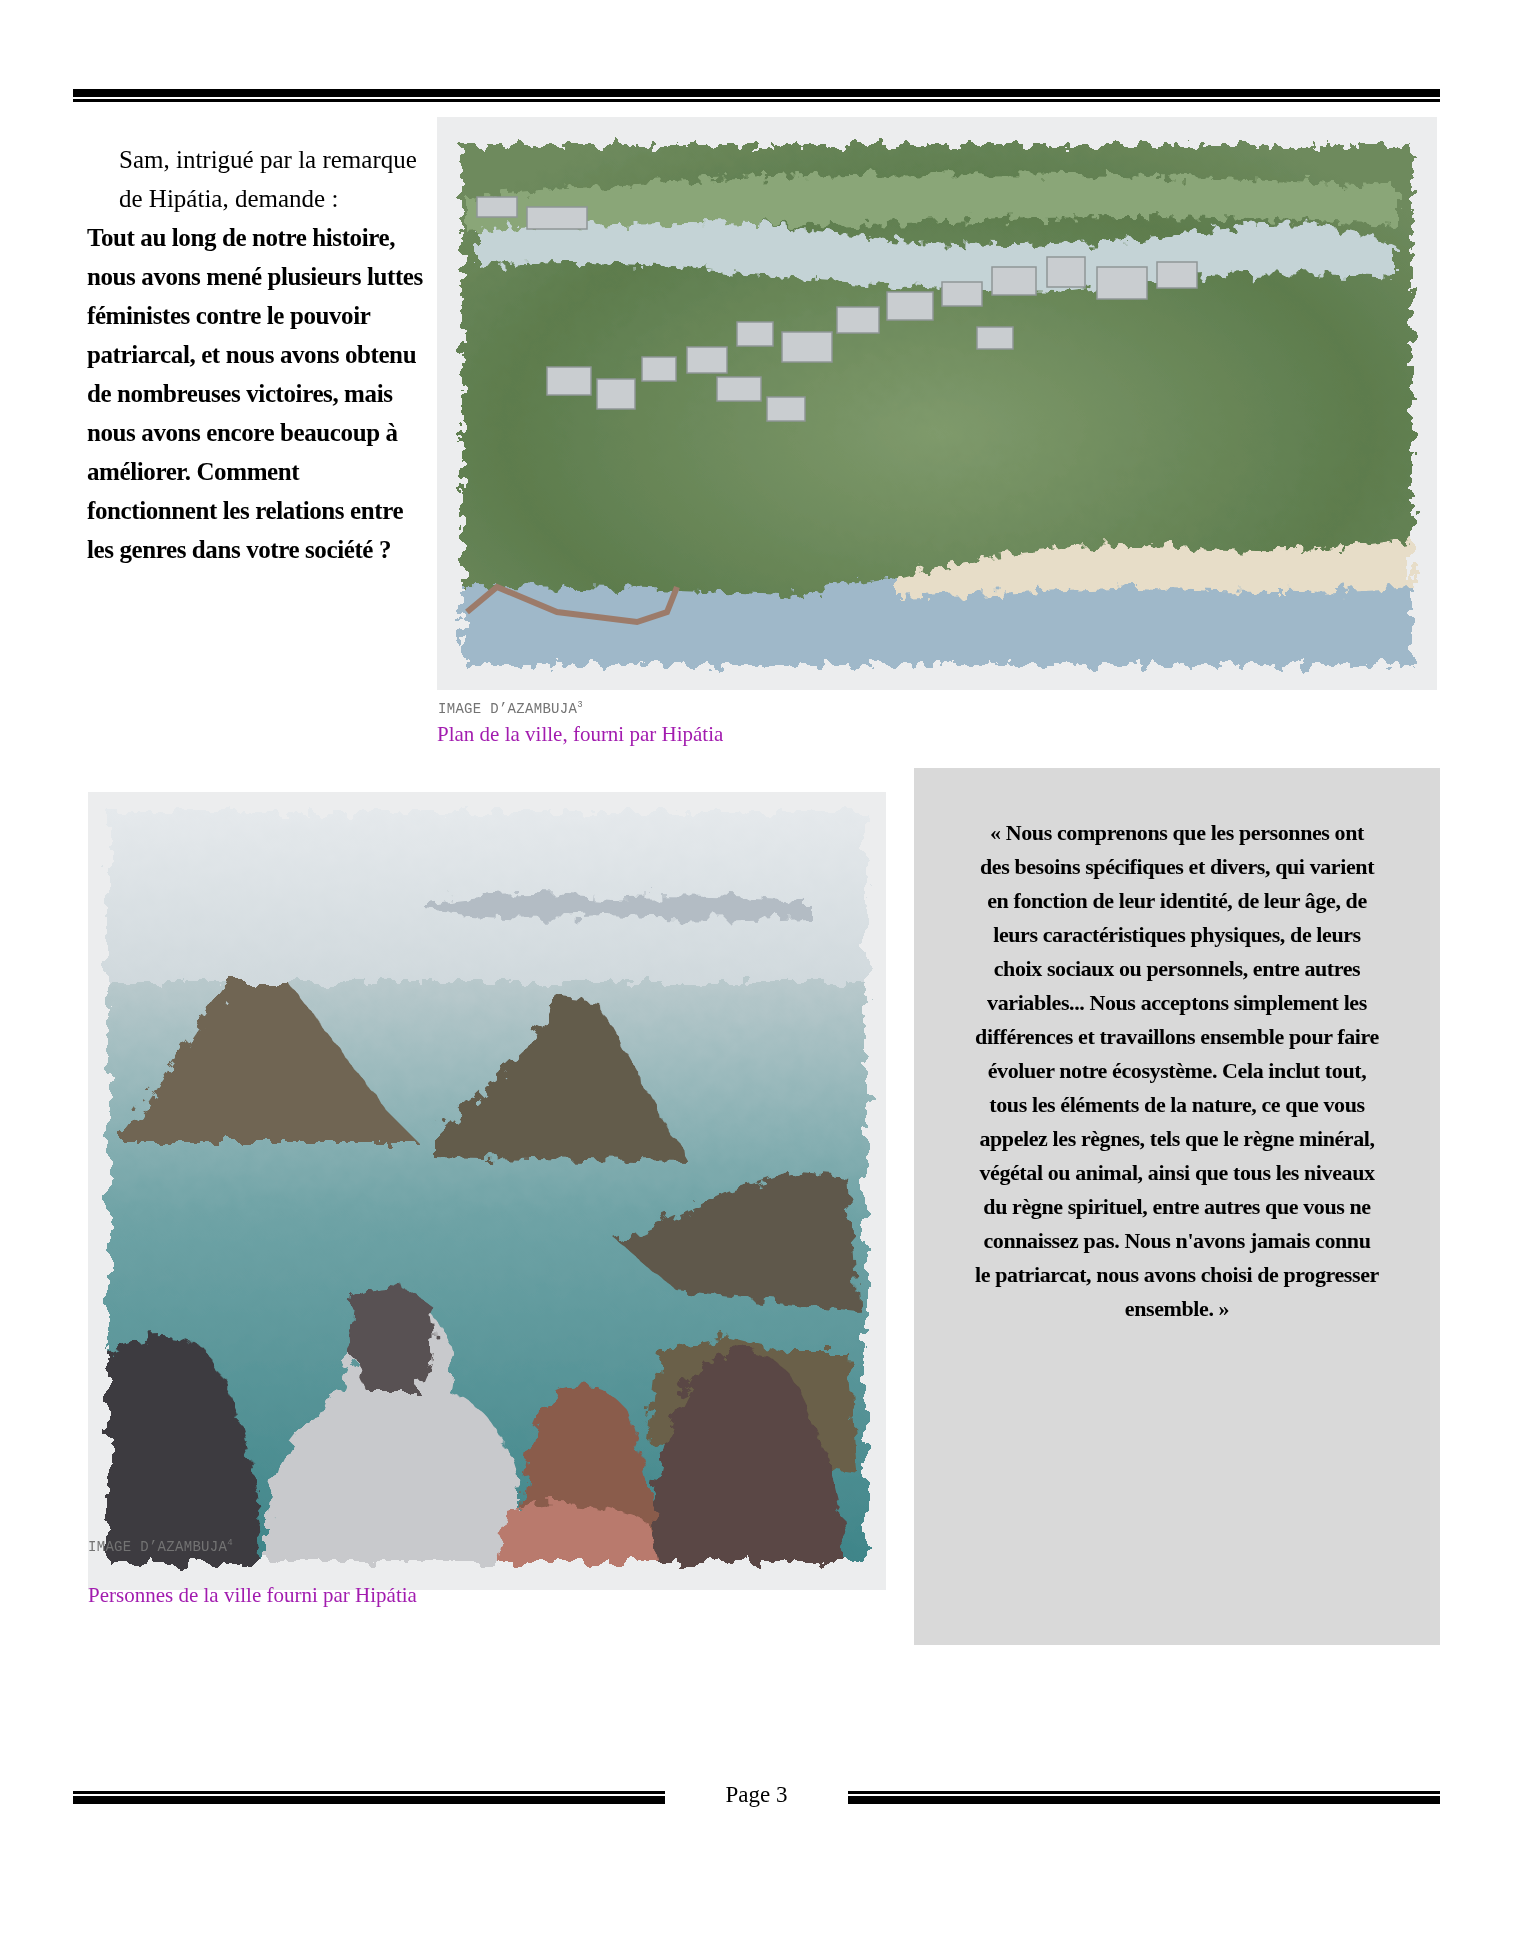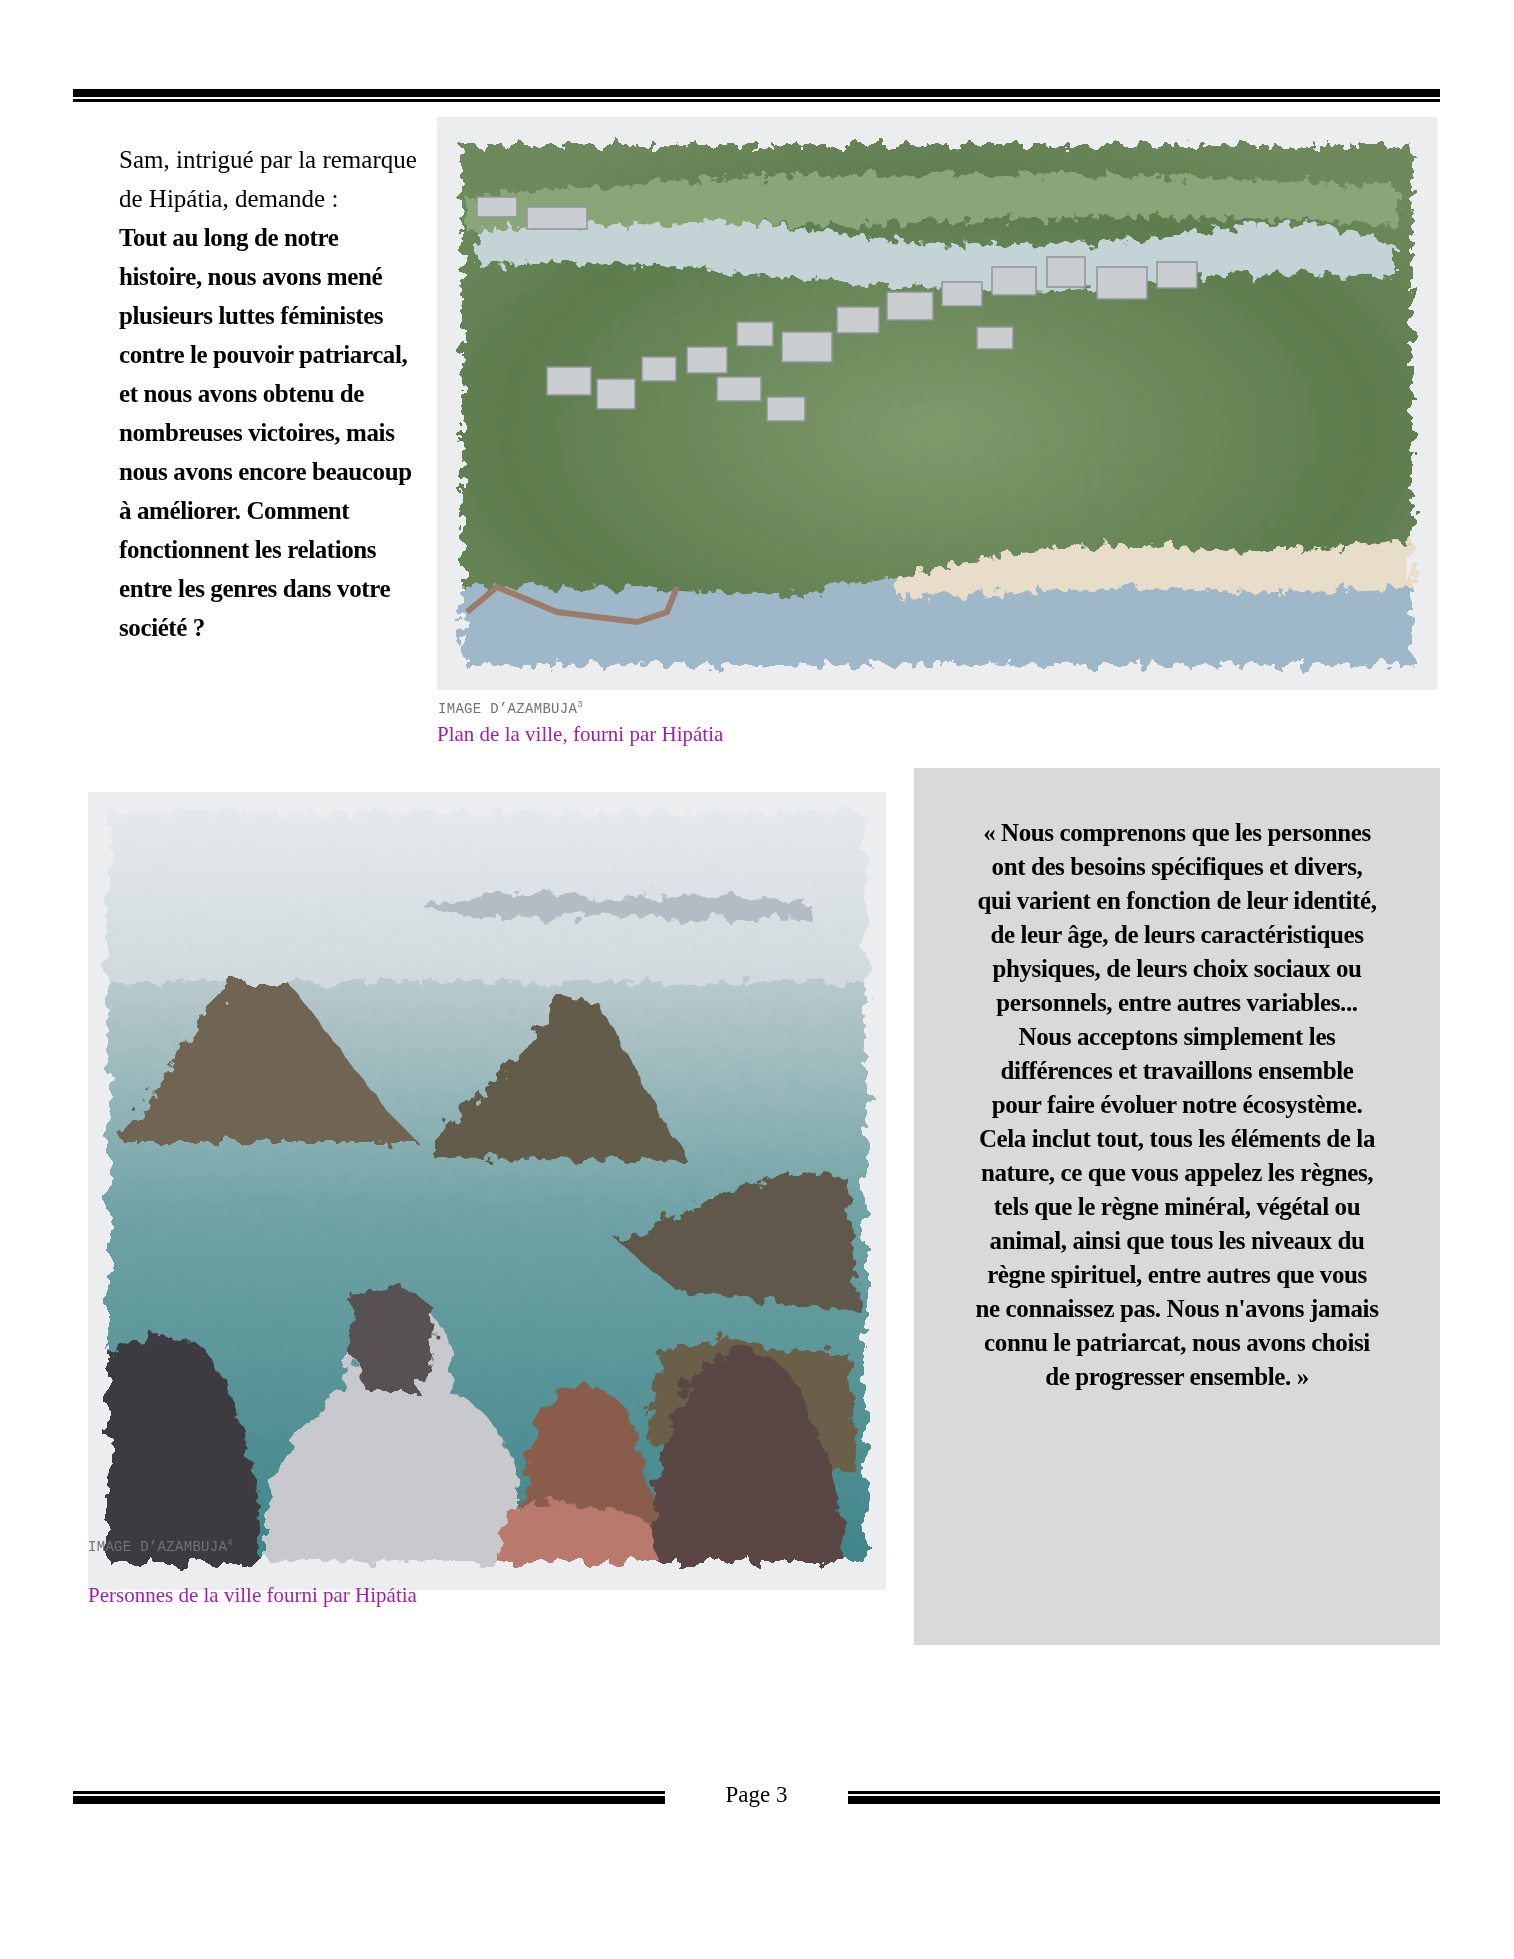--- a/index.html
+++ b/index.html
@@ -13,21 +13,21 @@
 
     #top-rule { left: 73px; top: 89px; width: 1367px; }
     #bottom-rule-left { left: 73px; top: 1791px; width: 592px; }
     #bottom-rule-right { left: 848px; top: 1791px; width: 592px; }
 
     #intro {
       position: absolute; left: 87px; top: 140px; width: 340px;
       font-size: 25px; line-height: 39px;
     }
     #intro .lead { font-weight: normal; margin-left: 32px; }
-    #intro .question { font-weight: bold; letter-spacing: -0.4px; margin-left: 32px; }
+    #intro .question { font-weight: bold; letter-spacing: -0.4px; }
     .frame {
       position: absolute; background: #ecedee;
       overflow: hidden;
     }
     .frame svg { display: block; width: 100%; height: 100%; }
     .credit {
       position: absolute; font-family: Liberation Mono, monospace;
       font-size: 14px; color: #737373; letter-spacing: 0.3px;
     }
     .credit sup { font-size: 9px; vertical-align: 6px; }
@@ -40,21 +40,21 @@
     #fig2-frame { left: 88px; top: 792px; width: 798px; height: 798px; }
     #fig2-credit { left: 88px; top: 1538px; }
     #fig2-caption { left: 88px; top: 1583px; }
 
     #quote-box {
       position: absolute; left: 914px; top: 768px; width: 526px; height: 877px;
       background: #d9d9d9;
     }
     #quote-text {
       position: absolute; left: 60px; right: 60px; top: 48px;
-      text-align: center; font-weight: bold; font-size: 25px; line-height: 34px;
+      text-align: center; font-weight: bold; font-size: 22px; line-height: 34px;
       letter-spacing: -0.4px;
     }
 
     #page-number {
       position: absolute; left: 665px; width: 183px; top: 1782px;
       text-align: center; font-size: 23px;
     }
   </style>
 </head>
 <body>

